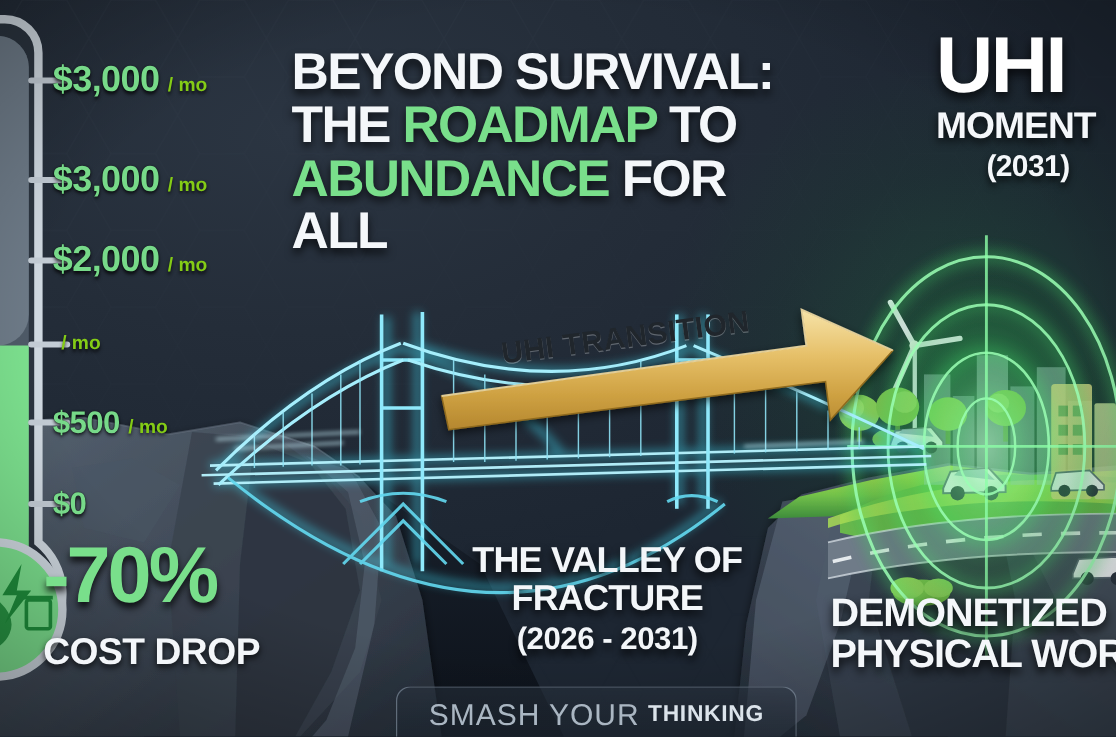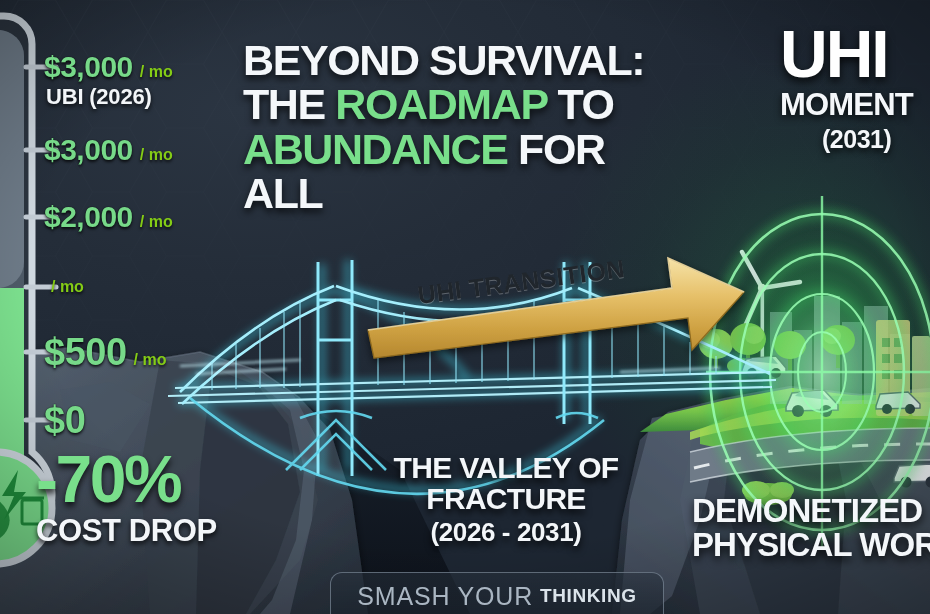--- a/index.html
+++ b/index.html
@@ -66,21 +66,21 @@
     white-space: nowrap;
     transform: translateY(-50%);
   }
   .scale-amt {
     font-size: 30px;
     font-weight: 700;
     letter-spacing: -0.5px;
     color: #77d989;
     text-shadow: 0 2px 3px rgba(0,0,0,.75), 0 0 1px rgba(0,0,0,.9);
   }
-  .scale-amt.small { font-size: 38px; }
+  .scale-amt.small { font-size: 26px; }
   .scale-per {
     margin-left: 7px;
     font-size: 16px;
     font-weight: 600;
     color: #84cc16;
     text-shadow: 0 2px 3px rgba(0,0,0,.75);
   }
   .scale-sub {
     position: absolute;
     left: 2px;
@@ -101,21 +101,21 @@
   }
   .costdrop-pct {
     font-size: 66px;
     font-weight: 800;
     line-height: .96;
     letter-spacing: -2.5px;
     color: #79df8b;
     text-shadow: 0 4px 6px rgba(0,0,0,.8);
   }
   .costdrop-label {
-    margin-top: 2px;
+    margin-top: 14px;
     font-size: 31px;
     font-weight: 800;
     letter-spacing: -0.4px;
     color: #f3f6f9;
     text-shadow: 0 3px 5px rgba(0,0,0,.8);
   }
 
   
   .headline {
     position: absolute;
@@ -591,21 +591,20 @@
   </svg>
 
   <div class="bg-vignette"></div>
 
   <div class="scale">
 
     <div class="scale-row" style="top:67px;">
       <span class="scale-amt">$3,000</span>
       <span class="scale-per">/ mo</span>
     </div>
-    <div class="scale-sub" style="top:84px;">UBI (2026)</div>
 
     <div class="scale-row" style="top:150px;">
       <span class="scale-amt">$3,000</span>
       <span class="scale-per">/ mo</span>
     </div>
 
     <div class="scale-row" style="top:217px;">
       <span class="scale-amt">$2,000</span>
       <span class="scale-per">/ mo</span>
     </div>

